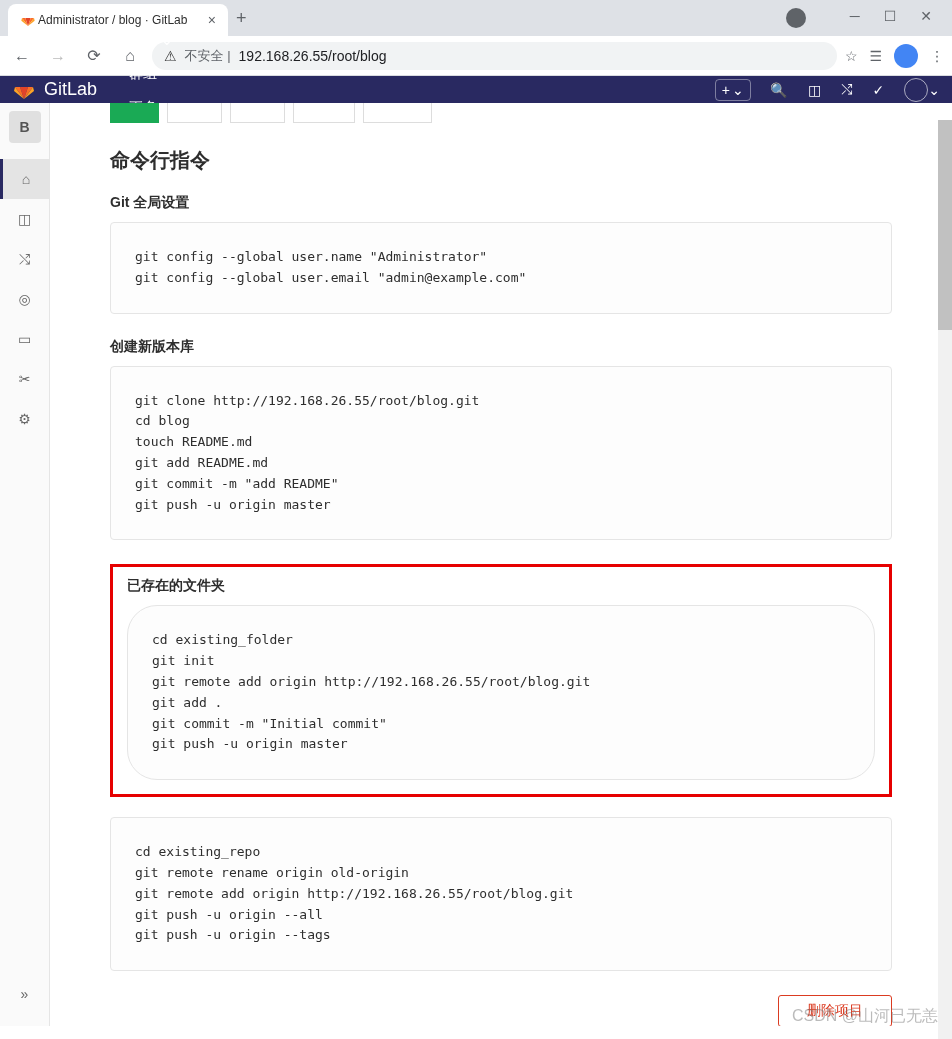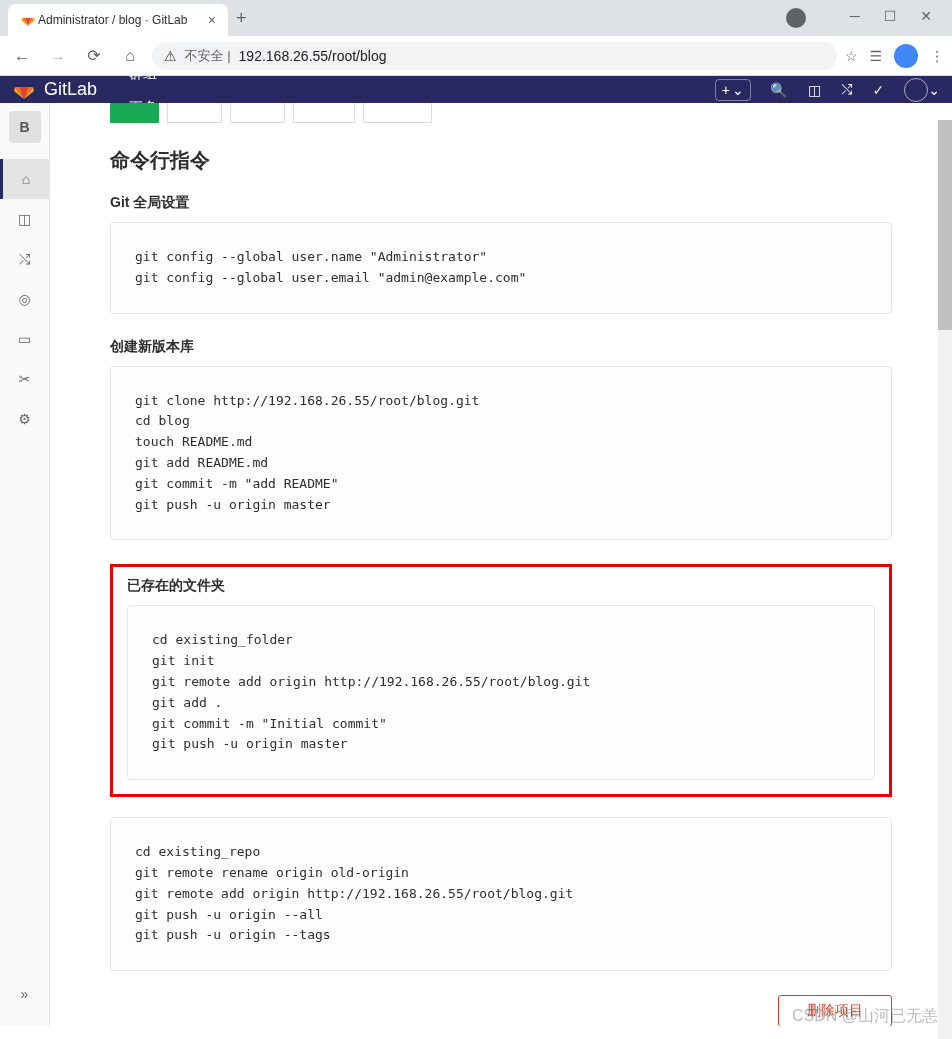--- a/index.html
+++ b/index.html
@@ -52,21 +52,21 @@
     .action-btns .ab { border: 1px solid #ddd; padding: 4px 10px; font-size: 12px; background: #fff; cursor: pointer; }
     .action-btns .ab.primary { background: #1aaa55; border-color: #1aaa55; color: #fff; }
     
     h2.section-main { font-size: 20px; font-weight: 600; margin-bottom: 20px; }
     h5.section-label { font-size: 14px; font-weight: 600; margin-bottom: 10px; margin-top: 9px; }
     .code-block { background: #fdfdfd; border: 1px solid #e5e5e5; border-radius: 4px; padding: 24px; margin-bottom: 24px; }
     .code-block pre { font-family: Menlo, Monaco, Consolas, monospace; font-size: 13px; line-height: 1.6; color: #2e2e2e; white-space: pre-wrap; }
     
     .highlight-box { border: 3px solid #e60000; padding: 10px 14px 14px 14px; margin-bottom: 20px; }
     .highlight-box h5.section-label { margin-top: 0; }
-    .highlight-box .code-block { margin-bottom: 0; }
+    .highlight-box .code-block { margin-bottom: 0; border-radius: 30px; }
     
     .delete-row { display: flex; justify-content: flex-end; margin-top: 8px; }
     .delete-btn { border: 1px solid #db3b21; color: #db3b21; background: #fff; padding: 6px 28px; cursor: pointer; font-size: 14px; border-radius: 3px; }
     
     .watermark { position: fixed; bottom: 12px; right: 14px; color: rgba(120,120,120,0.5); font-size: 16px; pointer-events: none; }
     
     .scrollbar-track { position: fixed; right: 0; top: 120px; bottom: 0; width: 14px; background: #f1f1f1; }
     .scrollbar-thumb { position: absolute; top: 0; width: 14px; height: 210px; background: #c1c1c1; }
   </style>
 </head>

